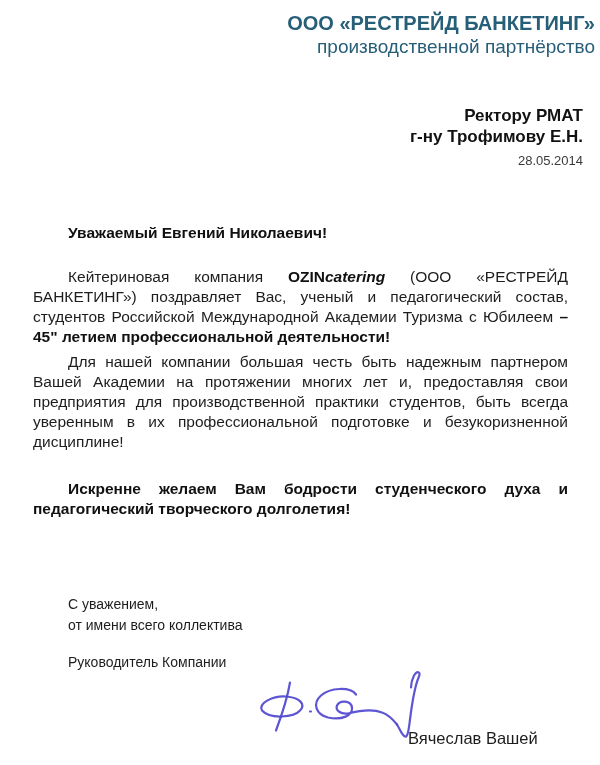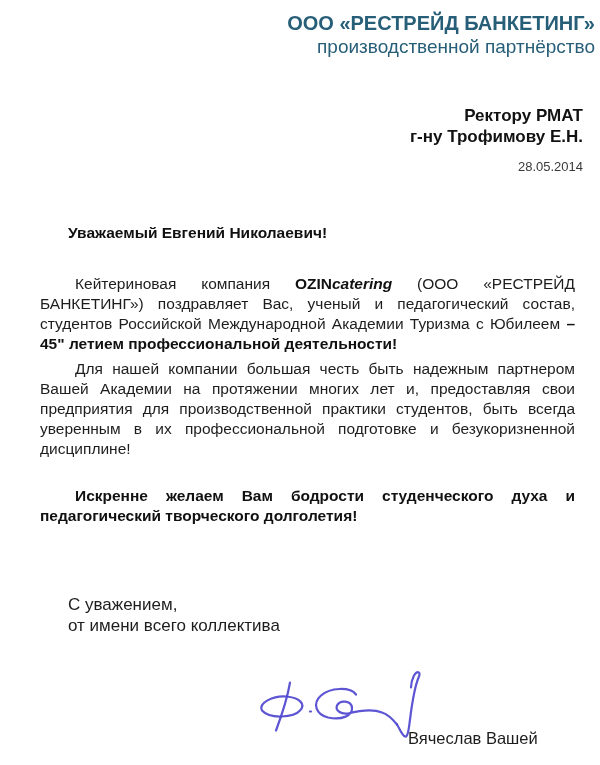--- a/index.html
+++ b/index.html
@@ -42,61 +42,61 @@
     right: 17px;
     text-align: right;
   }
   .recipient .r-line {
     font-size: 17px;
     line-height: 21px;
     font-weight: bold;
     color: #111;
   }
   .recipient .date {
-    margin-top: 12px;
+    margin-top: 6px;
     font-size: 13px;
     line-height: 16px;
     font-weight: normal;
     color: #3a3a3a;
   }
 
   
   .salutation {
     position: absolute;
     top: 224px;
     left: 68px;
     margin: 0;
     font-size: 15.5px;
     font-weight: bold;
     color: #111;
   }
   .para {
     position: absolute;
     left: 33px;
     width: 535px;
-    margin: 7px;
+    margin: 0;
     font-size: 15.5px;
     line-height: 20px;
     text-align: justify;
     text-indent: 35px;
     color: #1d1d1d;
   }
   .para.p1 { top: 267px; }
   .para.p2 { top: 352px; }
   .para.p3 { top: 479px; font-weight: bold; color: #111; }
   .brand { font-weight: bold; }
   .brand.italic { font-style: italic; }
   .p1 b { font-weight: bold; color: #111; }
 
   
   .signoff {
     position: absolute;
     top: 594px;
     left: 68px;
-    font-size: 17px;
+    font-size: 14px;
     line-height: 21px;
     color: #1d1d1d;
   }
   .signoff .role {
     margin-top: 16px;
   }
 
   
   .signature {
     position: absolute;
@@ -141,20 +141,21 @@
 
   <p class="para p1"><span>Кейтериновая компания </span><b class="brand">OZIN</b><b class="brand italic">catering</b><span> (ООО «РЕСТРЕЙД БАНКЕТИНГ») поздравляет Вас, ученый и педагогический состав, студентов Российской Международной Академии Туризма с Юбилеем </span><b>– 45" летием профессиональной деятельности!</b></p>
 
   <p class="para p2">Для нашей компании большая честь быть надежным партнером Вашей Академии на протяжении многих лет и, предоставляя свои предприятия для производственной практики студентов, быть всегда уверенным в их профессиональной подготовке и безукоризненной дисциплине!</p>
 
   <p class="para p3">Искренне желаем Вам бодрости студенческого духа и педагогический творческого долголетия!</p>
 
   <div class="signoff">
     <div>С уважением,</div>
     <div>от имени всего коллектива</div>
+    <div class="role">Руководитель Компании</div>
   </div>
 
   <svg class="signature" viewBox="0 0 220 75" aria-hidden="true">
 
     <path d="M12 44 C8 36 24 29 36 30 C50 31 56 38 50 44 C44 51 20 53 12 44"></path>
     <path d="M40 16 C38 28 32 48 26 64"></path>
 
     <path d="M60 45 L61 45"></path>
 
     <path d="M106 28 C100 20 80 21 71 29 C62 37 66 48 78 51 C92 54 103 49 102 41 C101 34 90 33 87 39 C85 44 91 48 98 47 C110 44 122 42 132 46 C138 48 143 53 147 58"></path>

